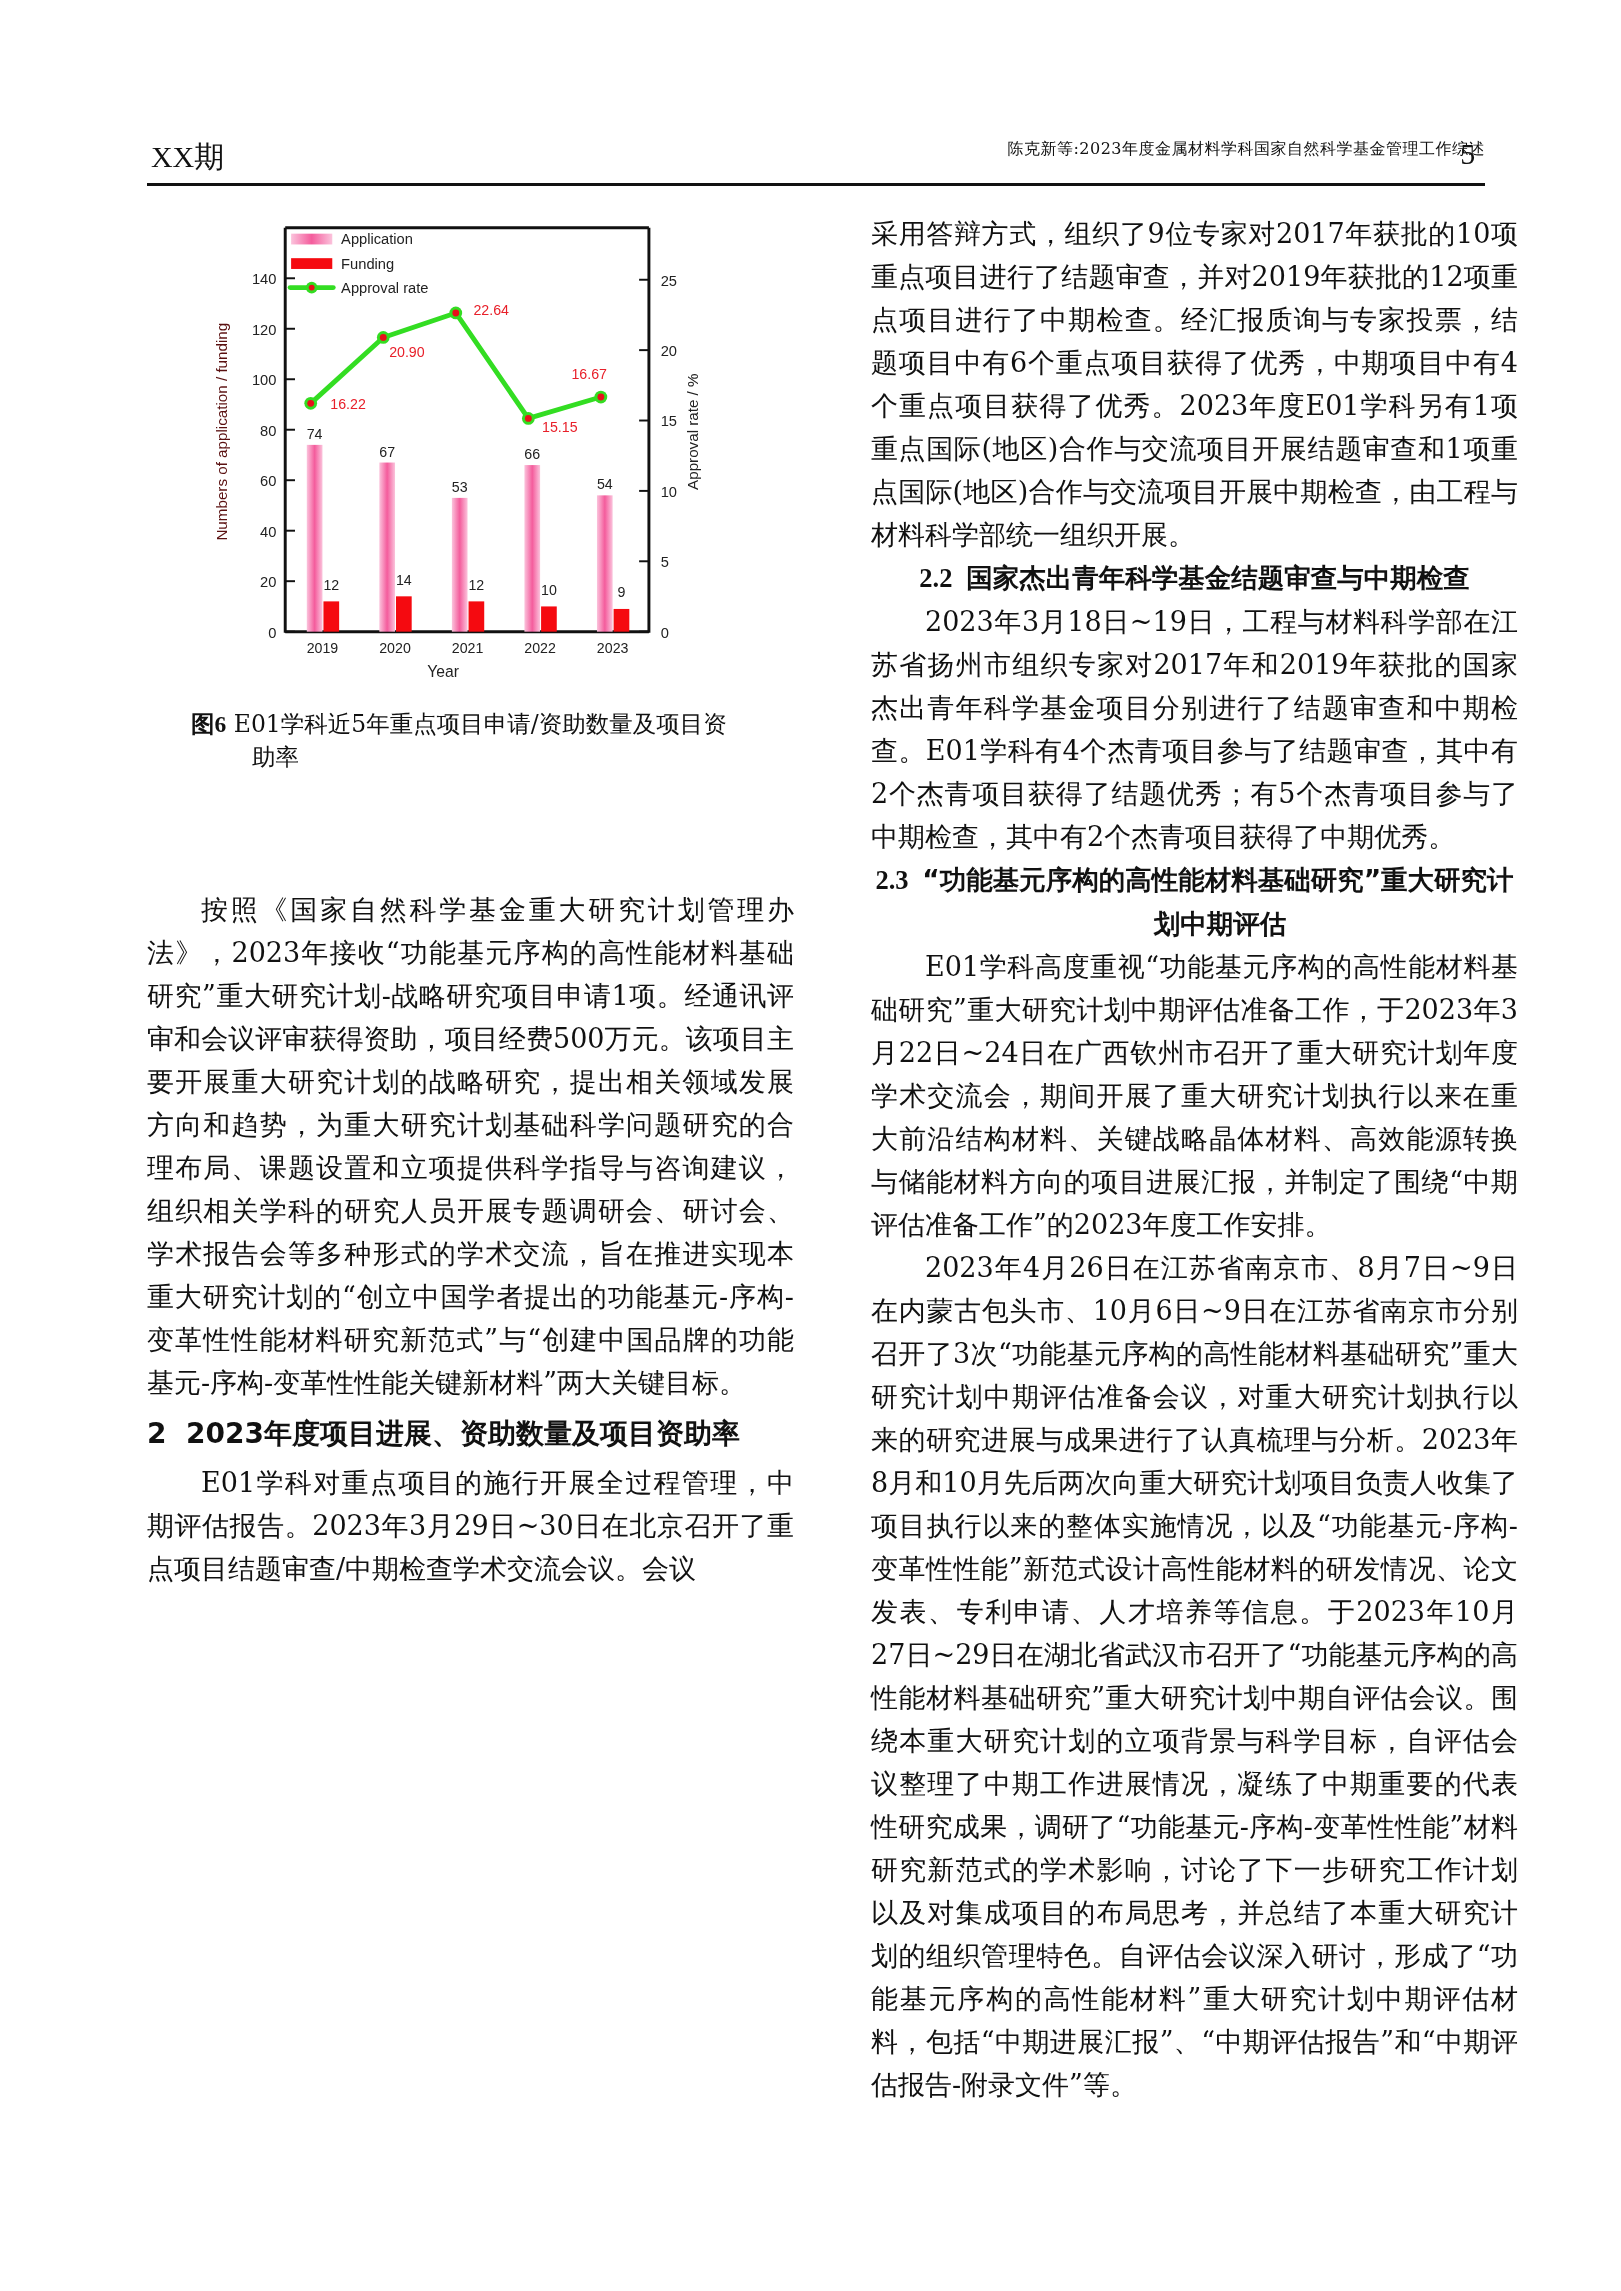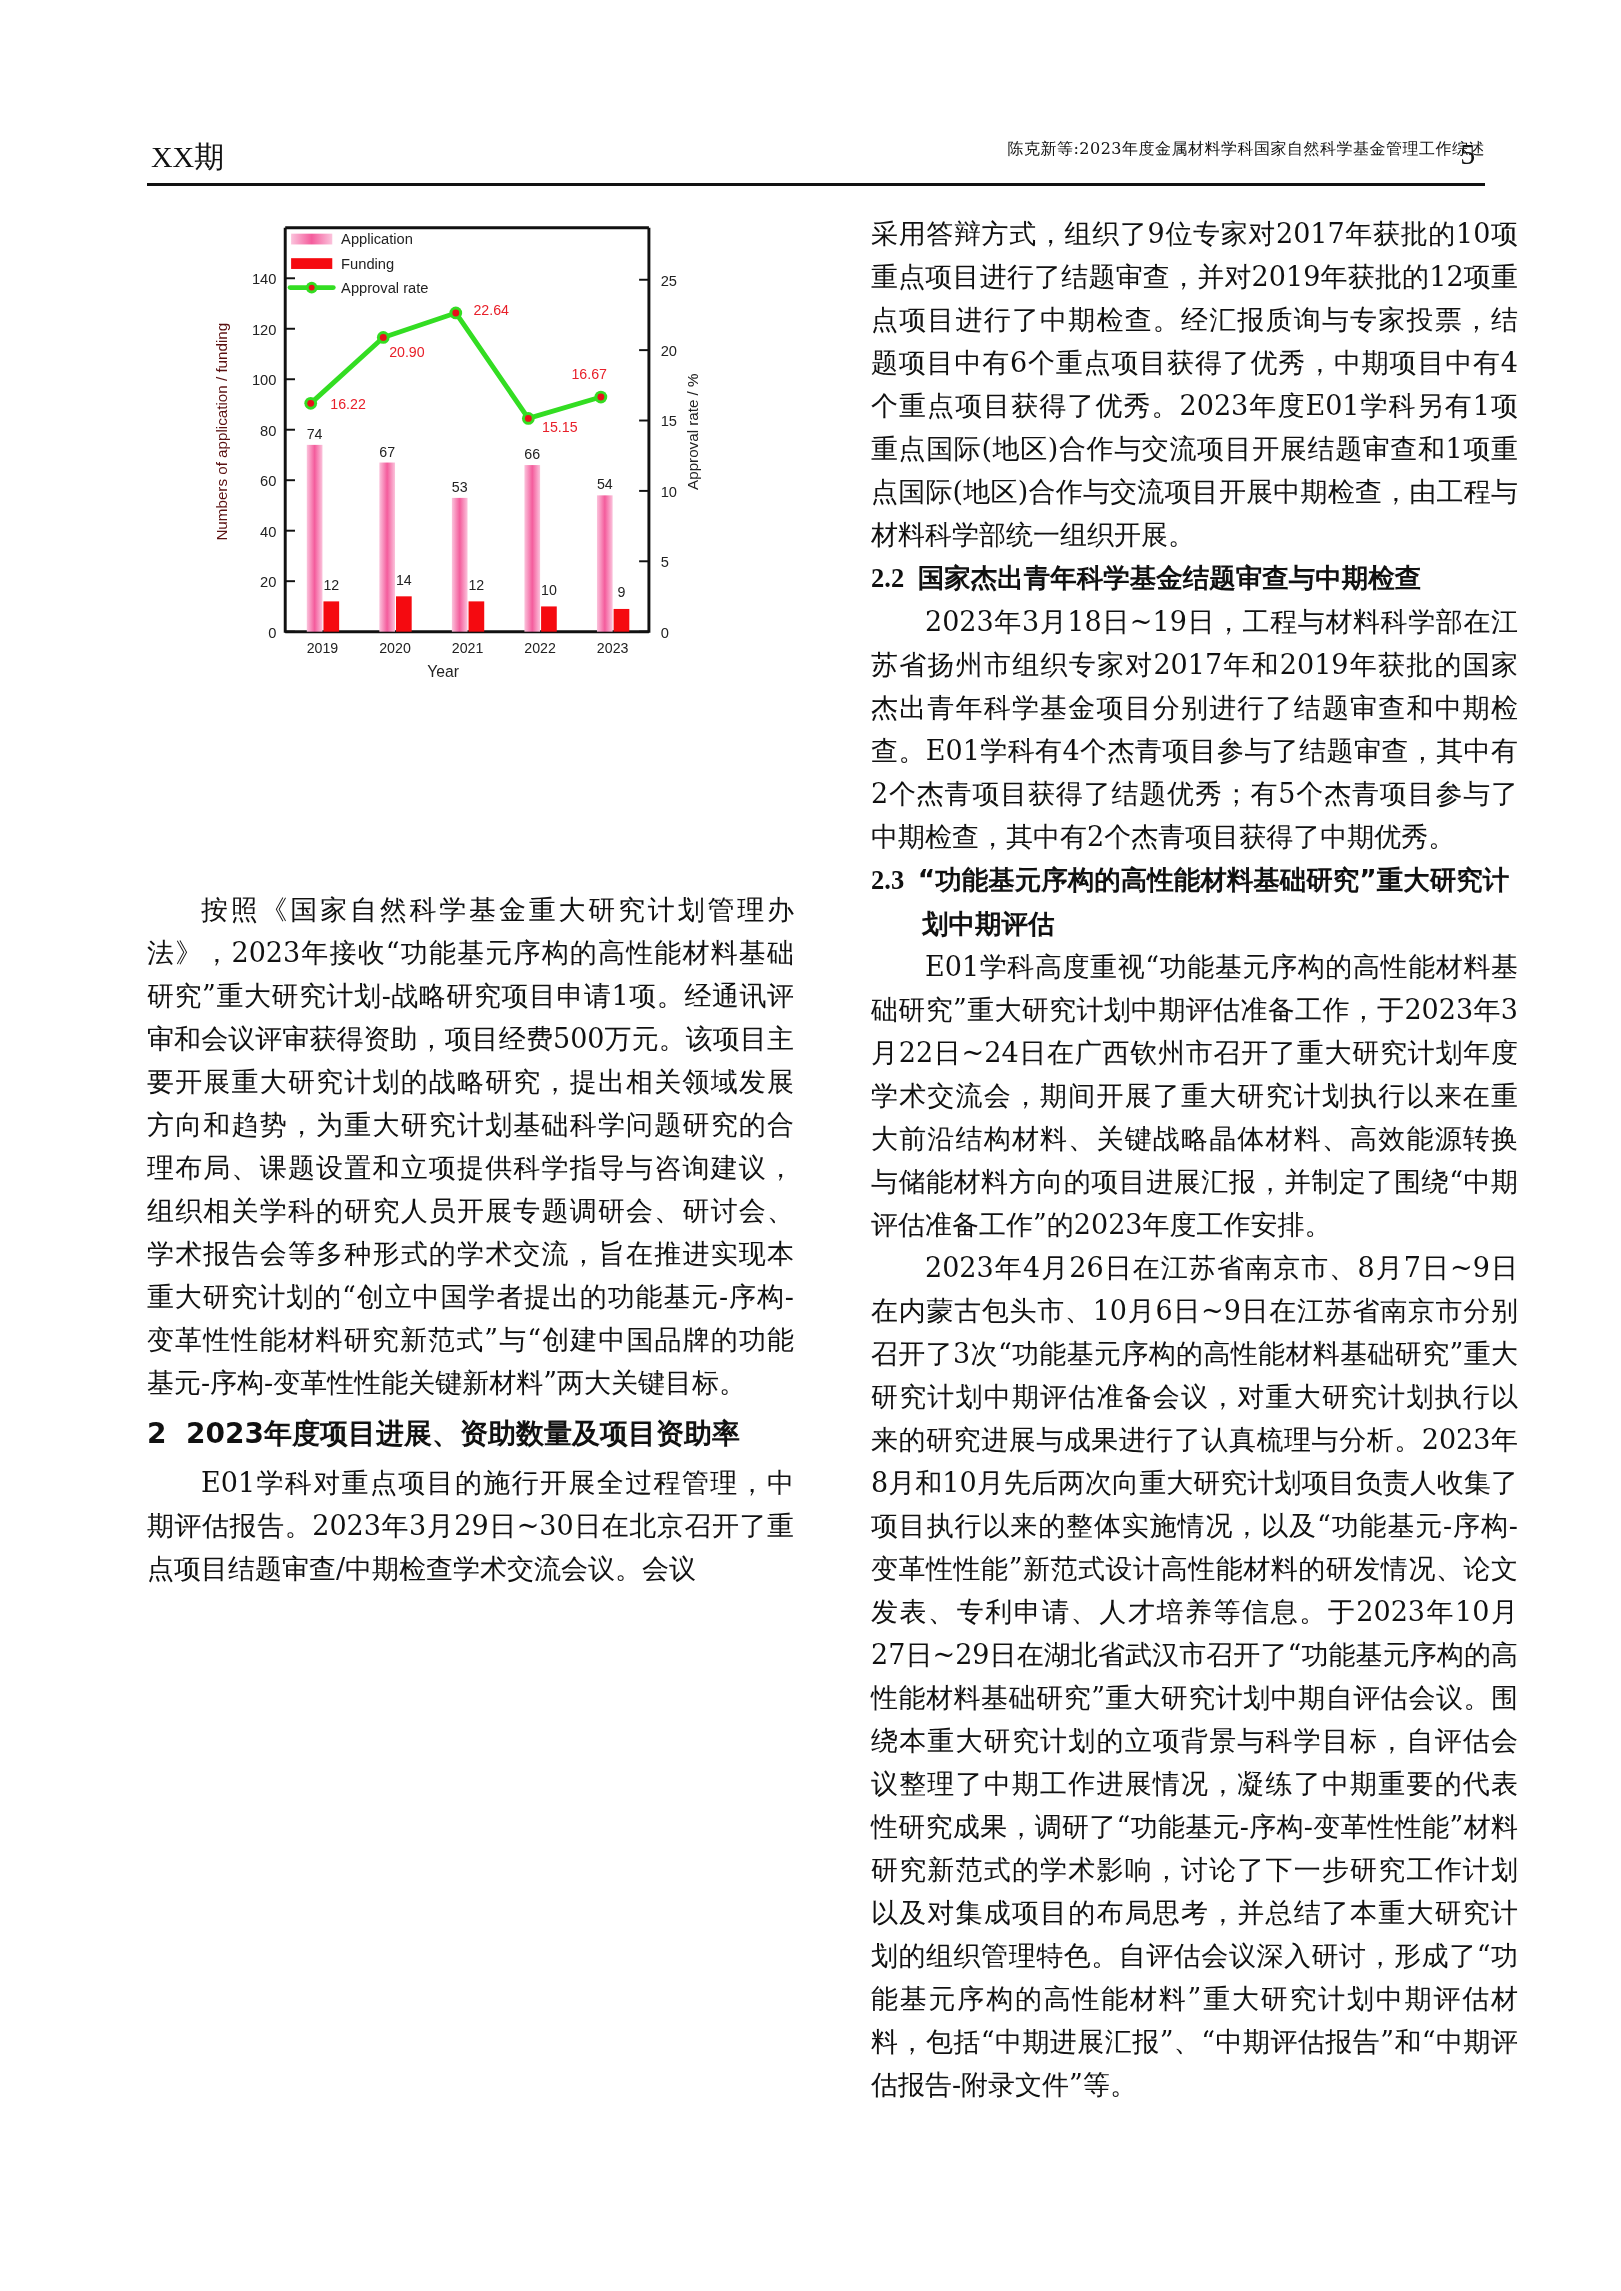--- a/index.html
+++ b/index.html
@@ -9,21 +9,21 @@
   .header .issue{position:absolute;left:3.9px;top:2px;font-size:30px;font-family:"Liberation Serif",serif;}
   .header .title{position:absolute;left:0;right:0;text-align:right;top:3.9px;font-size:16px;letter-spacing:0.5px;}
   .header .pageno{position:absolute;right:9.8px;top:2px;font-size:30px;font-family:"Liberation Serif",serif;}
   .rule{position:absolute;left:147px;top:183px;width:1338px;height:2.9px;background:#111;}
   .col{position:absolute;width:647px;font-size:27px;line-height:43px;}
   .col.left{left:147px;}
   .col.right{left:841px;top:212px;margin-left:30px;}
   .p{text-align:justify;text-align-last:left;margin:0;}
   .indent{text-indent:2em;}
   .h1{font-family:"DejaVu Sans","Liberation Sans",sans-serif;font-weight:bold;font-size:28px;line-height:47px;margin:5.9px 0 3.9px 0;}
-  .h2{font-family:"DejaVu Sans","Liberation Sans",sans-serif;font-weight:bold;font-size:26.5px;line-height:43px;margin:0;}
+  .h2{font-family:"DejaVu Sans","Liberation Sans",sans-serif;font-weight:bold;font-size:26.5px;line-height:43px;margin:0;text-align:center;}
   .h2 .num{font-family:"Liberation Serif",serif;margin-right:13.7px;}
   .h2.hang{padding-left:51px;text-indent:-51px;}
   .sup{font-size:14.7px;vertical-align:super;line-height:0;}
   
   .figure{position:absolute;left:147px;top:211px;width:647px;height:510px;}
   .caption{position:absolute;left:191px;top:708px;width:559px;font-size:23.5px;line-height:33px;}
   .caption .cn{padding-left:61px;text-indent:-61px;}
   .caption .en{padding-left:61px;text-indent:-61px;font-family:"Liberation Serif",serif;font-size:24.5px;text-align:justify;}
   .caption b{font-family:"Liberation Serif",serif;}
   svg text{font-family:"Liberation Sans","DejaVu Sans",sans-serif;}
@@ -150,20 +150,24 @@
       <text id="leg1" x="348" y="274" font-size="15" fill="#222">Funding</text>
       <line x1="296" y1="293" x2="340" y2="293" stroke="#33dd22" stroke-width="5" stroke-linecap="round"></line>
       <circle cx="318" cy="293" r="6" fill="#33dd22"></circle>
       <circle cx="318" cy="293" r="3" fill="#e8101a"></circle>
       <text id="leg2" x="348" y="299" font-size="15" fill="#222">Approval rate</text>
     </g>
   </svg>
 </div>
 
 <div class="caption">
+  <div class="cn">
+    <b>图6</b>
+    <span>E01学科近5年重点项目申请/资助数量及项目资助率</span>
+  </div>
 </div>
 
 <div class="col left" style="top:888px;">
   <p class="p indent">按照《国家自然科学基金重大研究计划管理办法》，2023年接收“功能基元序构的高性能材料基础研究”重大研究计划-战略研究项目申请1项。经通讯评审和会议评审获得资助，项目经费500万元。该项目主要开展重大研究计划的战略研究，提出相关领域发展方向和趋势，为重大研究计划基础科学问题研究的合理布局、课题设置和立项提供科学指导与咨询建议，组织相关学科的研究人员开展专题调研会、研讨会、学术报告会等多种形式的学术交流，旨在推进实现本重大研究计划的“创立中国学者提出的功能基元-序构-变革性性能材料研究新范式”与“创建中国品牌的功能基元-序构-变革性性能关键新材料”两大关键目标。</p>
   <div class="h1"><span>2</span>&nbsp;&nbsp;<span>2023年度项目进展、资助数量及项目资助率</span></div>
   <p class="p indent">E01学科对重点项目的施行开展全过程管理，中期评估报告。2023年3月29日~30日在北京召开了重点项目结题审查/中期检查学术交流会议。会议</p>
 </div>
 
 <div class="col right">
   <p class="p">采用答辩方式，组织了9位专家对2017年获批的10项重点项目进行了结题审查，并对2019年获批的12项重点项目进行了中期检查。经汇报质询与专家投票，结题项目中有6个重点项目获得了优秀，中期项目中有4个重点项目获得了优秀。2023年度E01学科另有1项重点国际(地区)合作与交流项目开展结题审查和1项重点国际(地区)合作与交流项目开展中期检查，由工程与材料科学部统一组织开展。</p>

